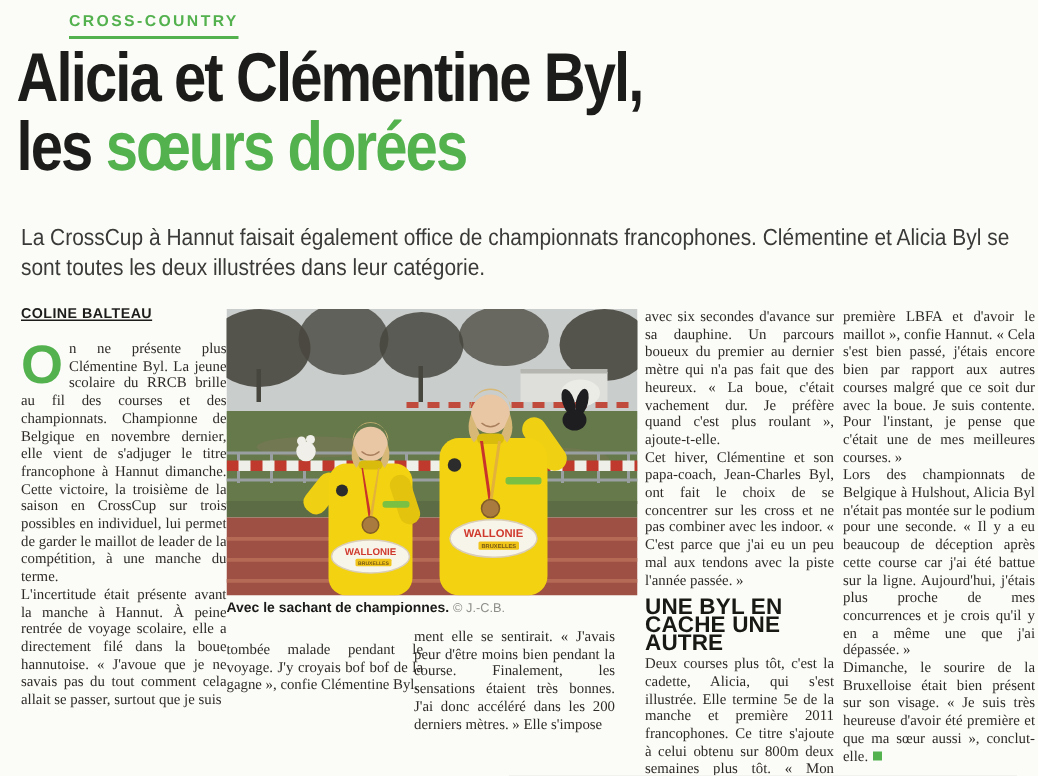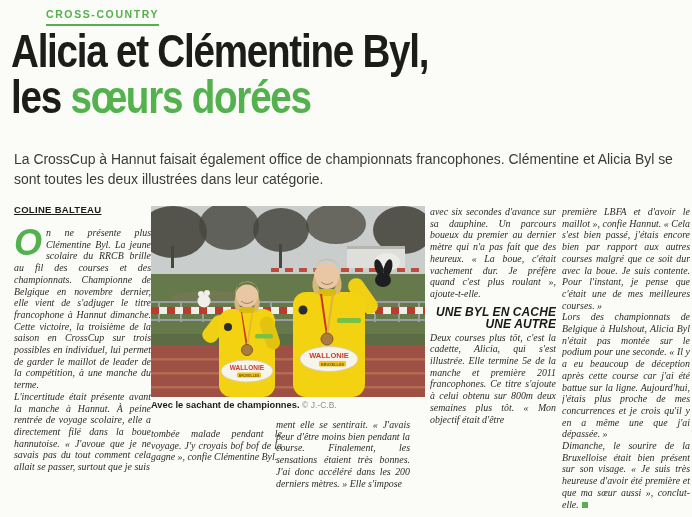--- a/index.html
+++ b/index.html
@@ -27,37 +27,37 @@
     font-family:"Liberation Sans", sans-serif;
     font-size:15.5px; line-height:20px; color:#3a3a38;
   }
   .byline{
     position:absolute; left:14px; top:204px;
     font-family:"Liberation Sans", sans-serif; font-weight:bold;
     font-size:9.5px; letter-spacing:0.3px; color:#1c1c1a;text-decoration:underline;
   }
   .col{
     position:absolute; text-align:justify;
-    font-size:9.9px; line-height:11.7px; overflow:hidden;font-style:italic;
+    font-size:9.9px; line-height:11.7px; overflow:hidden;
   }
   .col p{ margin:0; }
   .col1{ left:14px;  top:227px; width:137px; height:290px; }
   .col2{ left:151px; top:428px; width:131px; height:98px;  }
   .col3{ left:276px; top:419px; width:134px; height:98px;  }
   .col4{ left:430px; top:206px; width:126px; height:311px; }
   .col5{ left:562px; top:206px; width:128px; height:311px; }
   .dropcap{
     float:left; font-family:"Liberation Sans", sans-serif; font-weight:bold;
     font-size:36px; line-height:28px; color:var(--green);
     margin:2px 4px 0 0;
   }
   .subhead{
     font-family:"Liberation Sans", sans-serif; font-weight:bold;
-    font-size:12px; line-height:12px; letter-spacing:0.1px; color:#181815;
-    margin:6px 0 2px 0; text-align:right;
+    font-size:15px; line-height:12px; letter-spacing:0.1px; color:#181815;
+    margin:6px 0 2px 0; text-align:left;
   }
   .endmark{
     display:inline-block; width:6px; height:6px; background:var(--green);
     margin-left:3px;
   }
   .photo{
     position:absolute; left:151px; top:206px; width:234px; margin:0;
   }
   .photo svg{ display:block; }
   .photo figcaption{
@@ -195,20 +195,21 @@
   <div class="col col2">
     <p>tombée malade pendant le voyage. J'y croyais bof bof de la gagne », confie Clémentine Byl.</p>
   </div>
 
   <div class="col col3">
     <p>ment elle se sentirait. « J'avais peur d'être moins bien pendant la course. Finalement, les sensations étaient très bonnes. J'ai donc accéléré dans les 200 derniers mètres. » Elle s'impose</p>
   </div>
 
   <div class="col col4">
     <p>avec six secondes d'avance sur sa dauphine. Un parcours boueux du premier au dernier mètre qui n'a pas fait que des heureux. « La boue, c'était vachement dur. Je préfère quand c'est plus roulant », ajoute-t-elle.</p>
+    <p>Cet hiver, Clémentine et son papa-coach, Jean-Charles Byl, ont fait le choix de se concentrer sur les cross et ne pas combiner avec les indoor. « C'est parce que j'ai eu un peu mal aux tendons avec la piste l'année passée. »</p>
     <h3 class="subhead">UNE BYL EN CACHE UNE AUTRE</h3>
     <p>Deux courses plus tôt, c'est la cadette, Alicia, qui s'est illustrée. Elle termine 5e de la manche et première 2011 francophones. Ce titre s'ajoute à celui obtenu sur 800m deux semaines plus tôt. « Mon objectif était d'être</p>
   </div>
 
   <div class="col col5">
     <p>première LBFA et d'avoir le maillot », confie Hannut. « Cela s'est bien passé, j'étais encore bien par rapport aux autres courses malgré que ce soit dur avec la boue. Je suis contente. Pour l'instant, je pense que c'était une de mes meilleures courses. »</p>
     <p>Lors des championnats de Belgique à Hulshout, Alicia Byl n'était pas montée sur le podium pour une seconde. « Il y a eu beaucoup de déception après cette course car j'ai été battue sur la ligne. Aujourd'hui, j'étais plus proche de mes concurrences et je crois qu'il y en a même une que j'ai dépassée. »</p>
     <p><span>Dimanche, le sourire de la Bruxelloise était bien présent sur son visage. « Je suis très heureuse d'avoir été première et que ma sœur aussi », conclut-elle.</span><span class="endmark"></span></p>
   </div>
 

